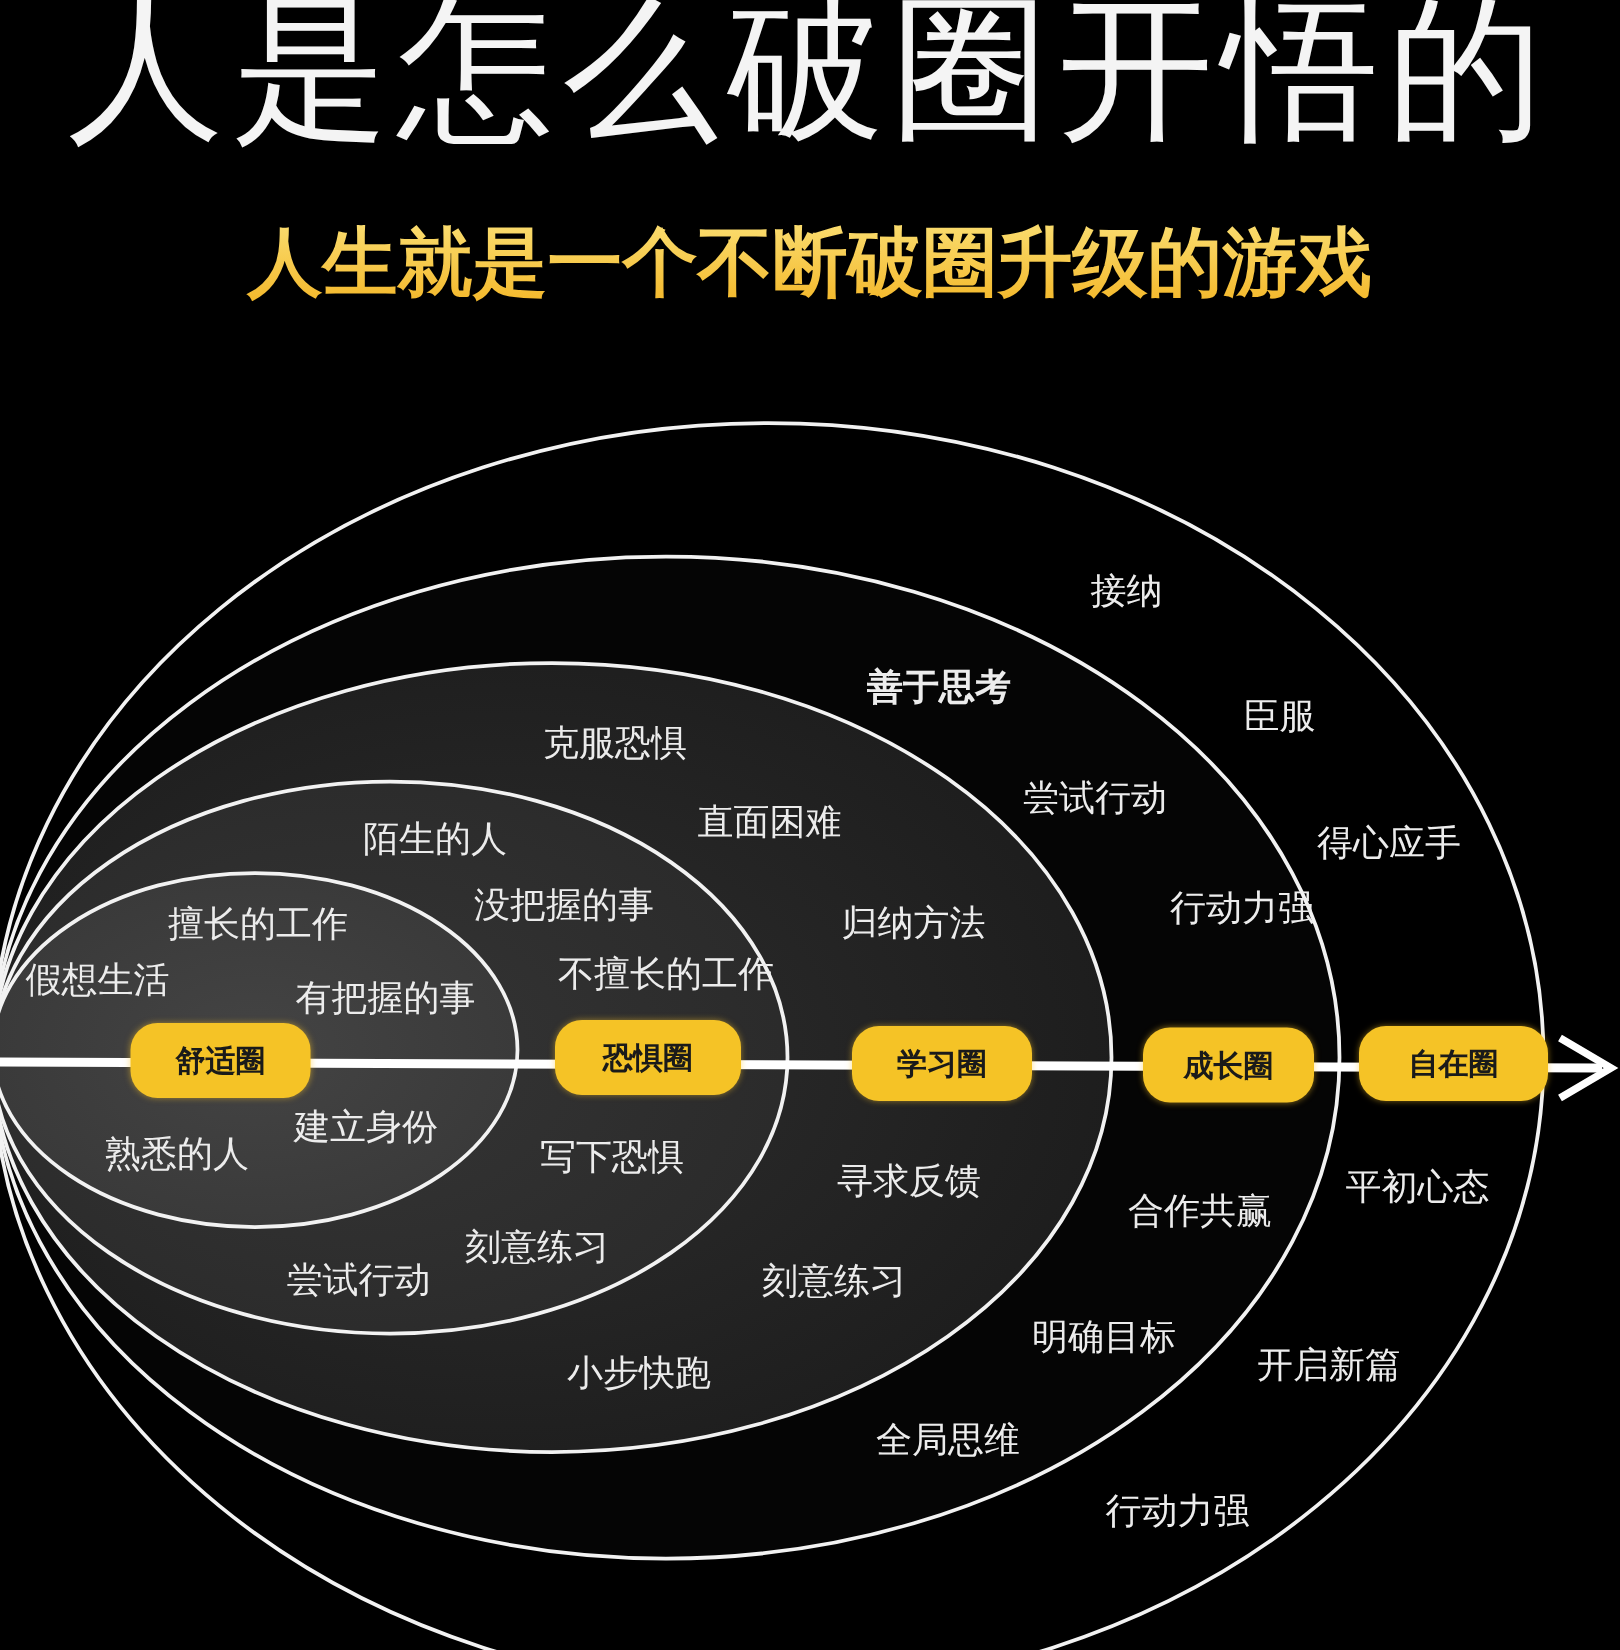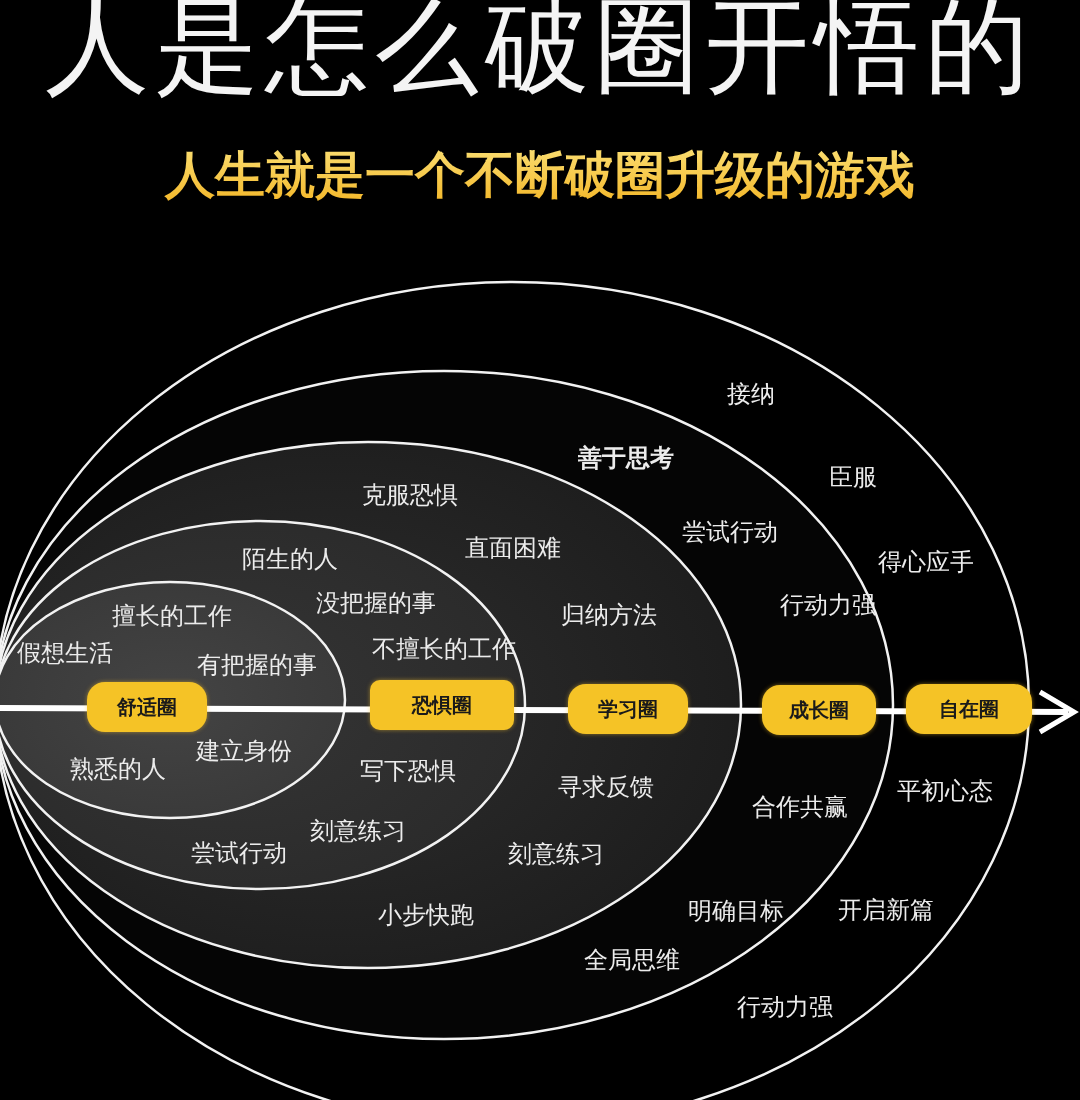--- a/index.html
+++ b/index.html
@@ -35,21 +35,21 @@
   <ellipse cx="512" cy="705" rx="517" ry="423" fill="#000" stroke="#f2f2f2" stroke-width="2.5"></ellipse>
   <ellipse cx="444" cy="705" rx="449" ry="334" fill="#050505" stroke="#f2f2f2" stroke-width="2.5"></ellipse>
   <ellipse cx="368" cy="705" rx="373" ry="263" fill="url(#g3)" stroke="#f2f2f2" stroke-width="2.5"></ellipse>
   <ellipse cx="260" cy="705" rx="265" ry="184" fill="url(#g2)" stroke="#f2f2f2" stroke-width="2.5"></ellipse>
   <ellipse cx="170" cy="700" rx="175" ry="118" fill="url(#g1)" stroke="#f2f2f2" stroke-width="2.5"></ellipse>
   <line x1="0" y1="708" x2="1068" y2="712" stroke="#fff" stroke-width="6"></line>
   <polyline points="1040,692 1074,712 1040,732" fill="none" stroke="#fff" stroke-width="5" stroke-linejoin="miter"></polyline>
 </svg>
 
 <div class="pill" style="left:87px;top:682px;width:120px;">舒适圈</div>
-<div class="pill" style="left:370px;top:680px;width:144px;border-radius:10px;">恐惧圈</div>
+<div class="pill" style="left:370px;top:680px;width:124px;">恐惧圈</div>
 <div class="pill" style="left:568px;top:684px;width:120px;">学习圈</div>
 <div class="pill" style="left:762px;top:685px;width:114px;">成长圈</div>
 <div class="pill" style="left:906px;top:684px;width:126px;">自在圈</div>
 
 <div class="label" style="left:112px;top:603px;">擅长的工作</div>
 <div class="label" style="left:17px;top:640px;">假想生活</div>
 <div class="label" style="left:197px;top:652px;">有把握的事</div>
 <div class="label" style="left:70px;top:756px;">熟悉的人</div>
 <div class="label" style="left:196px;top:738px;">建立身份</div>
 
@@ -64,21 +64,21 @@
 <div class="label" style="left:465px;top:535px;">直面困难</div>
 <div class="label" style="left:561px;top:602px;">归纳方法</div>
 <div class="label" style="left:558px;top:774px;">寻求反馈</div>
 <div class="label" style="left:508px;top:841px;">刻意练习</div>
 <div class="label" style="left:378px;top:902px;">小步快跑</div>
 
 <div class="label" style="left:578px;top:445px;font-weight:bold;">善于思考</div>
 <div class="label" style="left:682px;top:519px;">尝试行动</div>
 <div class="label" style="left:752px;top:592px;margin-left:28px;">行动力强</div>
 <div class="label" style="left:752px;top:794px;">合作共赢</div>
-<div class="label" style="left:688px;top:878px;margin-top:20px;">明确目标</div>
+<div class="label" style="left:688px;top:878px;">明确目标</div>
 <div class="label" style="left:584px;top:947px;text-align:center;">全局思维</div>
 
 <div class="label" style="left:727px;top:381px;">接纳</div>
 <div class="label" style="left:829px;top:464px;">臣服</div>
 <div class="label" style="left:878px;top:549px;">得心应手</div>
 <div class="label" style="left:897px;top:778px;">平初心态</div>
 <div class="label" style="left:838px;top:897px;">开启新篇</div>
 <div class="label" style="left:737px;top:994px;">行动力强</div>
 
 </body></html>

